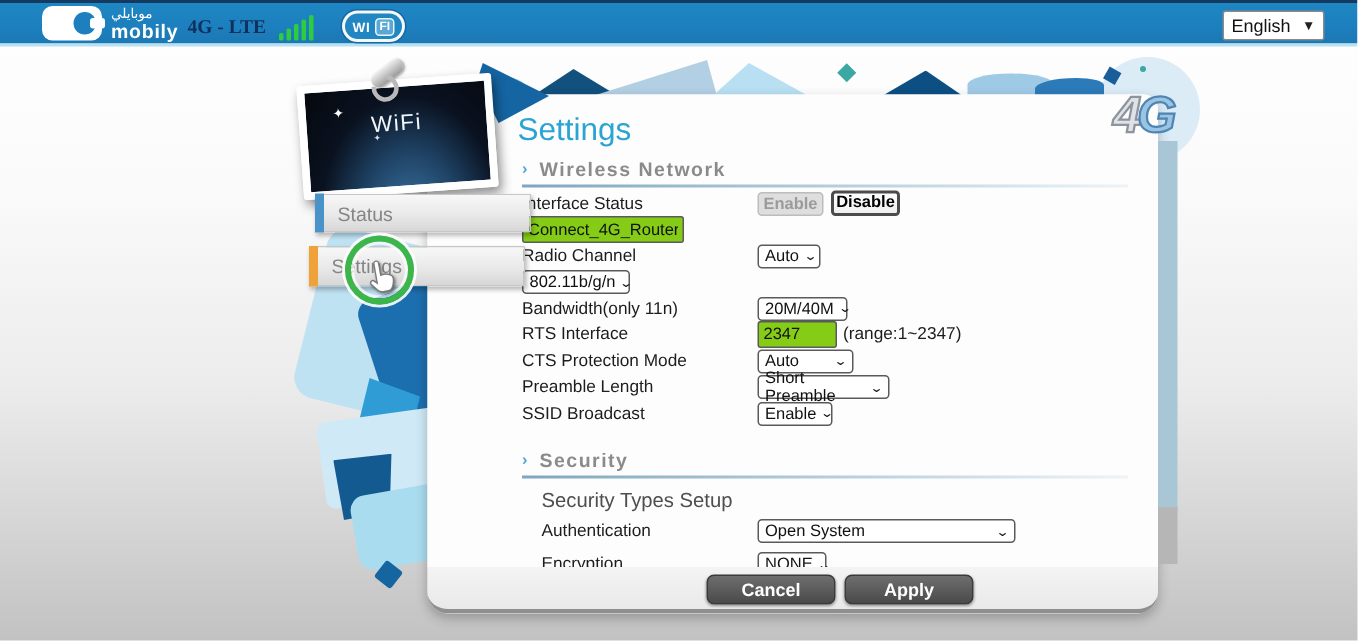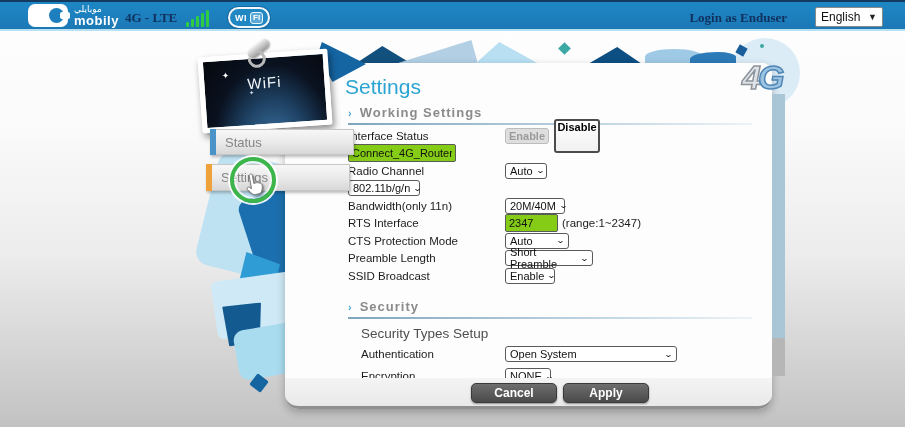--- a/index.html
+++ b/index.html
@@ -90,21 +90,21 @@
     font-size:11px; color:#111; cursor:default;
   }
   .fsel .sarr { font-size:8px; color:#111; transform:scaleX(1.4); margin-left:4px; }
 
   .btn-en {
     width:44px; height:16px; margin-right:5px;
     background:#dedede; border:1px solid #bcbcbc; border-radius:3px;
     color:#9b9b9b; font-size:11px; font-weight:bold; text-align:center; line-height:14px;
   }
   .btn-dis {
-    width:46px; height:34px;
+    width:46px; height:17px;
     background:linear-gradient(#ffffff,#f0f0f0); border:2px solid #4c4c4c; border-radius:3px;
     color:#000; font-size:11px; font-weight:bold; text-align:center; line-height:13px;
   }
 
   .sec-sub { position:absolute; left:76px; top:263px; font-size:13.5px; color:#4e4e4e; }
   .sec-row { position:absolute; left:76px; display:flex; align-items:center; }
   .sec-row .lbl { width:144px; font-size:11.5px; color:#1c1c1c; }
 
   .footbtn {
     position:absolute; top:5px; width:86px; height:20px; border-radius:5px;
@@ -166,21 +166,20 @@
     <i style="height:5px"></i>
       <i style="height:8px"></i>
       <i style="height:11px"></i>
       <i style="height:14px"></i>
       <i style="height:17px"></i>
   </span>
   <span class="wifibadge">
     <span class="wi">WI</span>
     <span class="fi">FI</span>
   </span>
-  <span class="loginas">Login as Enduser</span>
   <span class="langsel">
     <span>English</span>
     <span class="arr">▼</span>
   </span>
 </div>
 
 <div class="shape" style="left:206px; top:158px; width:86px; height:116px; background:#bfe2f3; border-radius:14px; transform:rotate(14deg);"></div>
 <div class="shape" style="left:248px; top:192px; width:58px; height:86px; background:#1c6fae; border-radius:10px; transform:rotate(-18deg);"></div>
 <div class="shape" style="left:238px; top:252px; width:42px; height:44px; background:#2f9cd6; clip-path:polygon(20% 0,100% 28%,82% 100%,0 78%);"></div>
 <div class="shape" style="left:214px; top:276px; width:88px; height:58px; background:#cfeaf6; transform:rotate(-8deg); border-radius:6px;"></div>
@@ -205,21 +204,21 @@
 <div class="fourg-text"><span class="f4">4</span><span class="fg">G</span></div>
 <div class="strip-blue"></div>
 <div class="strip-gray"></div>
 
 <div class="panel">
   <div class="panel-content">
     <div class="pg-title">Settings</div>
 
     <div class="sect-head" style="left:63px; top:42px;">
       <span class="sect-chev">›</span>
-      <span class="sect-lbl">Working Settings</span>
+      <span class="sect-lbl">Wireless Network</span>
     </div>
     <div class="sect-line" style="top:60px;"></div>
 
     <div class="rows">
       <div class="frow">
         <span class="lbl">Interface Status</span>
         <span class="btn-en">Enable</span>
         <span class="btn-dis">Disable</span>
       </div>
       <div class="frow">

